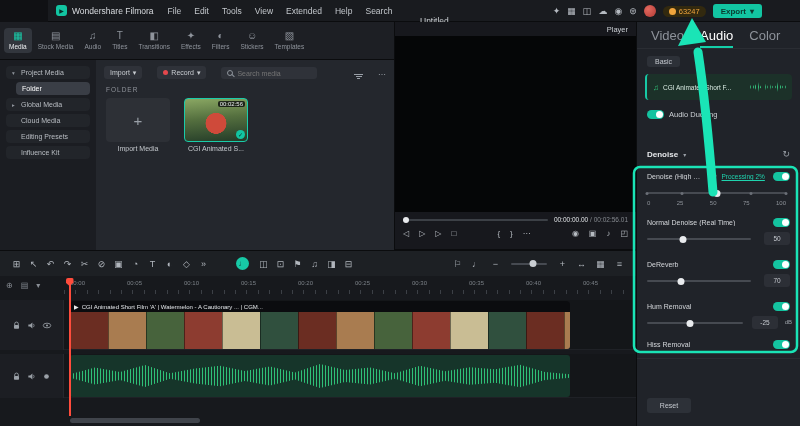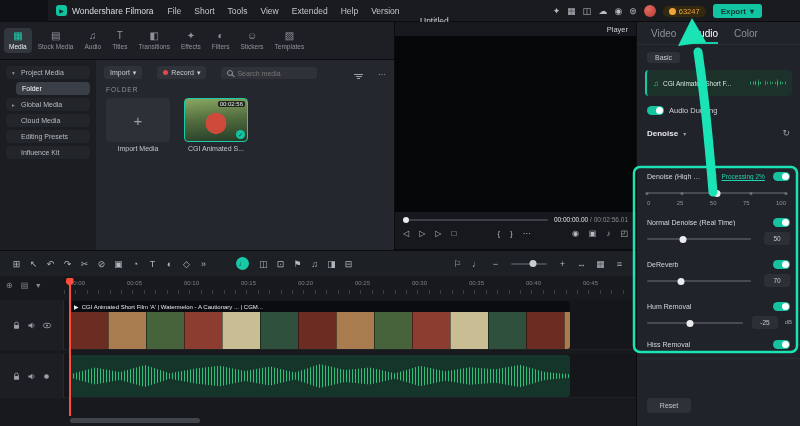--- a/index.html
+++ b/index.html
@@ -65,34 +65,34 @@
   .pl-scrub { position:absolute; left:8px; right:8px; top:194px; display:flex; align-items:center; gap:6px; }
   .scrub-line { flex:1; height:2px; background:#3c4046; border-radius:1px; position:relative; }
   .scrub-knob { position:absolute; left:0; top:-2px; width:6px; height:6px; border-radius:50%; background:#e8eaed; }
   .pl-time { font-size:6.5px; color:#85898f; white-space:nowrap; }
   .pl-time b { color:#e2e5e8; font-weight:normal; }
   .pl-transport { position:absolute; left:8px; right:8px; top:207px; display:flex; align-items:center; justify-content:space-between; font-size:8px; color:#b6bbc1; }
   .pt-group { display:flex; gap:10px; }
 
   
   .rp { position:absolute; left:636px; top:22px; width:164px; height:404px; background:#202329; border-left:1px solid #0b0c0e; }
-  .rp-tabs { display:flex; gap:16px; padding:6px 14px 0; font-size:10px; color:#8d929a; border-bottom:1px solid #2a2d33; }
+  .rp-tabs { display:flex; gap:16px; padding:6px 14px 0; font-size:13px; color:#8d929a; border-bottom:1px solid #2a2d33; }
   .rp-tab { padding-bottom:5px; }
   .rp-tab.active { color:#fff; border-bottom:2px solid #14cfa9; padding-bottom:3px; }
   .badge { display:inline-block; margin:7px 10px 0; background:#2d3138; border-radius:3px; padding:2px 8px; font-size:7px; color:#c6cad0; }
   .rp-clip { margin:6px 8px 0; height:26px; background:#1c3129; border-radius:4px; display:flex; align-items:center; padding:0 6px; gap:4px; border-left:2px solid #17c9a6; }
   .rp-clip .nm { flex:1; font-size:6.5px; color:#d7e9e0; white-space:nowrap; overflow:hidden; text-overflow:ellipsis; }
   .rp-clip .mg { color:#2fc077; font-size:8px; }
   .wave { width:36px; height:14px; background:repeating-linear-gradient(90deg,#33bd7a 0 1px,transparent 1px 2.5px);
     clip-path:polygon(0 50%,5% 20%,10% 65%,15% 30%,20% 75%,25% 15%,30% 60%,35% 35%,40% 70%,45% 20%,50% 55%,55% 25%,60% 70%,65% 30%,70% 60%,75% 15%,80% 70%,85% 35%,90% 60%,95% 25%,100% 50%,95% 75%,90% 40%,85% 65%,80% 30%,75% 85%,70% 40%,65% 70%,60% 30%,55% 75%,50% 45%,45% 80%,40% 30%,35% 65%,30% 40%,25% 85%,20% 25%,15% 70%,10% 35%,5% 80%); }
   .rowflex { display:flex; align-items:center; gap:5px; padding:0 10px; }
   .toggle { width:17px; height:9px; border-radius:5px; background:#14c3a0; position:relative; flex:none; }
   .toggle::after { content:""; position:absolute; right:1px; top:1px; width:7px; height:7px; border-radius:50%; background:#fff; }
   .duck { margin-top:10px; font-size:7.5px; color:#ccd0d5; }
-  .dn-head { margin-top:13px; font-size:8px; font-weight:bold; color:#e6e8eb; }
+  .dn-head { margin-top:30px; font-size:8px; font-weight:bold; color:#e6e8eb; }
   .dn-head .caret { font-size:6px; color:#9aa0a7; font-weight:normal; }
   .dn-head .rst { margin-left:auto; font-size:9px; color:#9aa0a7; font-weight:normal; }
   .rp-abs { position:absolute; left:0; right:0; }
   .rp-lbl { font-size:7px; color:#d4d7db; white-space:nowrap; overflow:hidden; text-overflow:ellipsis; }
   .info-i { font-size:6.5px; color:#9aa0a7; }
   .proc { font-size:6.5px; color:#1fd3ae; text-decoration:underline; white-space:nowrap; }
   .t-right { margin-left:auto; }
   .sld { position:absolute; height:2px; background:#464a51; border-radius:1px; }
   .sld .kn { position:absolute; top:-2.5px; width:7px; height:7px; border-radius:50%; background:#e9ebee; transform:translateX(-50%); }
   .sld .dt { position:absolute; top:-0.5px; width:3px; height:3px; border-radius:50%; background:#6a6f77; transform:translateX(-50%); }
@@ -138,26 +138,26 @@
 </head>
 <body>
 
 <div class="topbar">
   <div class="brand">
     <span class="logo">▶</span>
     <span>Wondershare Filmora</span>
   </div>
   <nav class="menus">
     <span>File</span>
-    <span>Short</span>
+    <span>Edit</span>
     <span>Tools</span>
     <span>View</span>
     <span>Extended</span>
     <span>Help</span>
-    <span>Version</span>
+    <span>Search</span>
   </nav>
   <span class="proj">Untitled</span>
   <div class="top-right">
     <span class="tb-ico">✦</span>
     <span class="tb-ico">▦</span>
     <span class="tb-ico">◫</span>
     <span class="tb-ico">☁</span>
     <span class="tb-ico">◉</span>
     <span class="tb-ico">⊛</span>
     <span class="avatar"></span>

